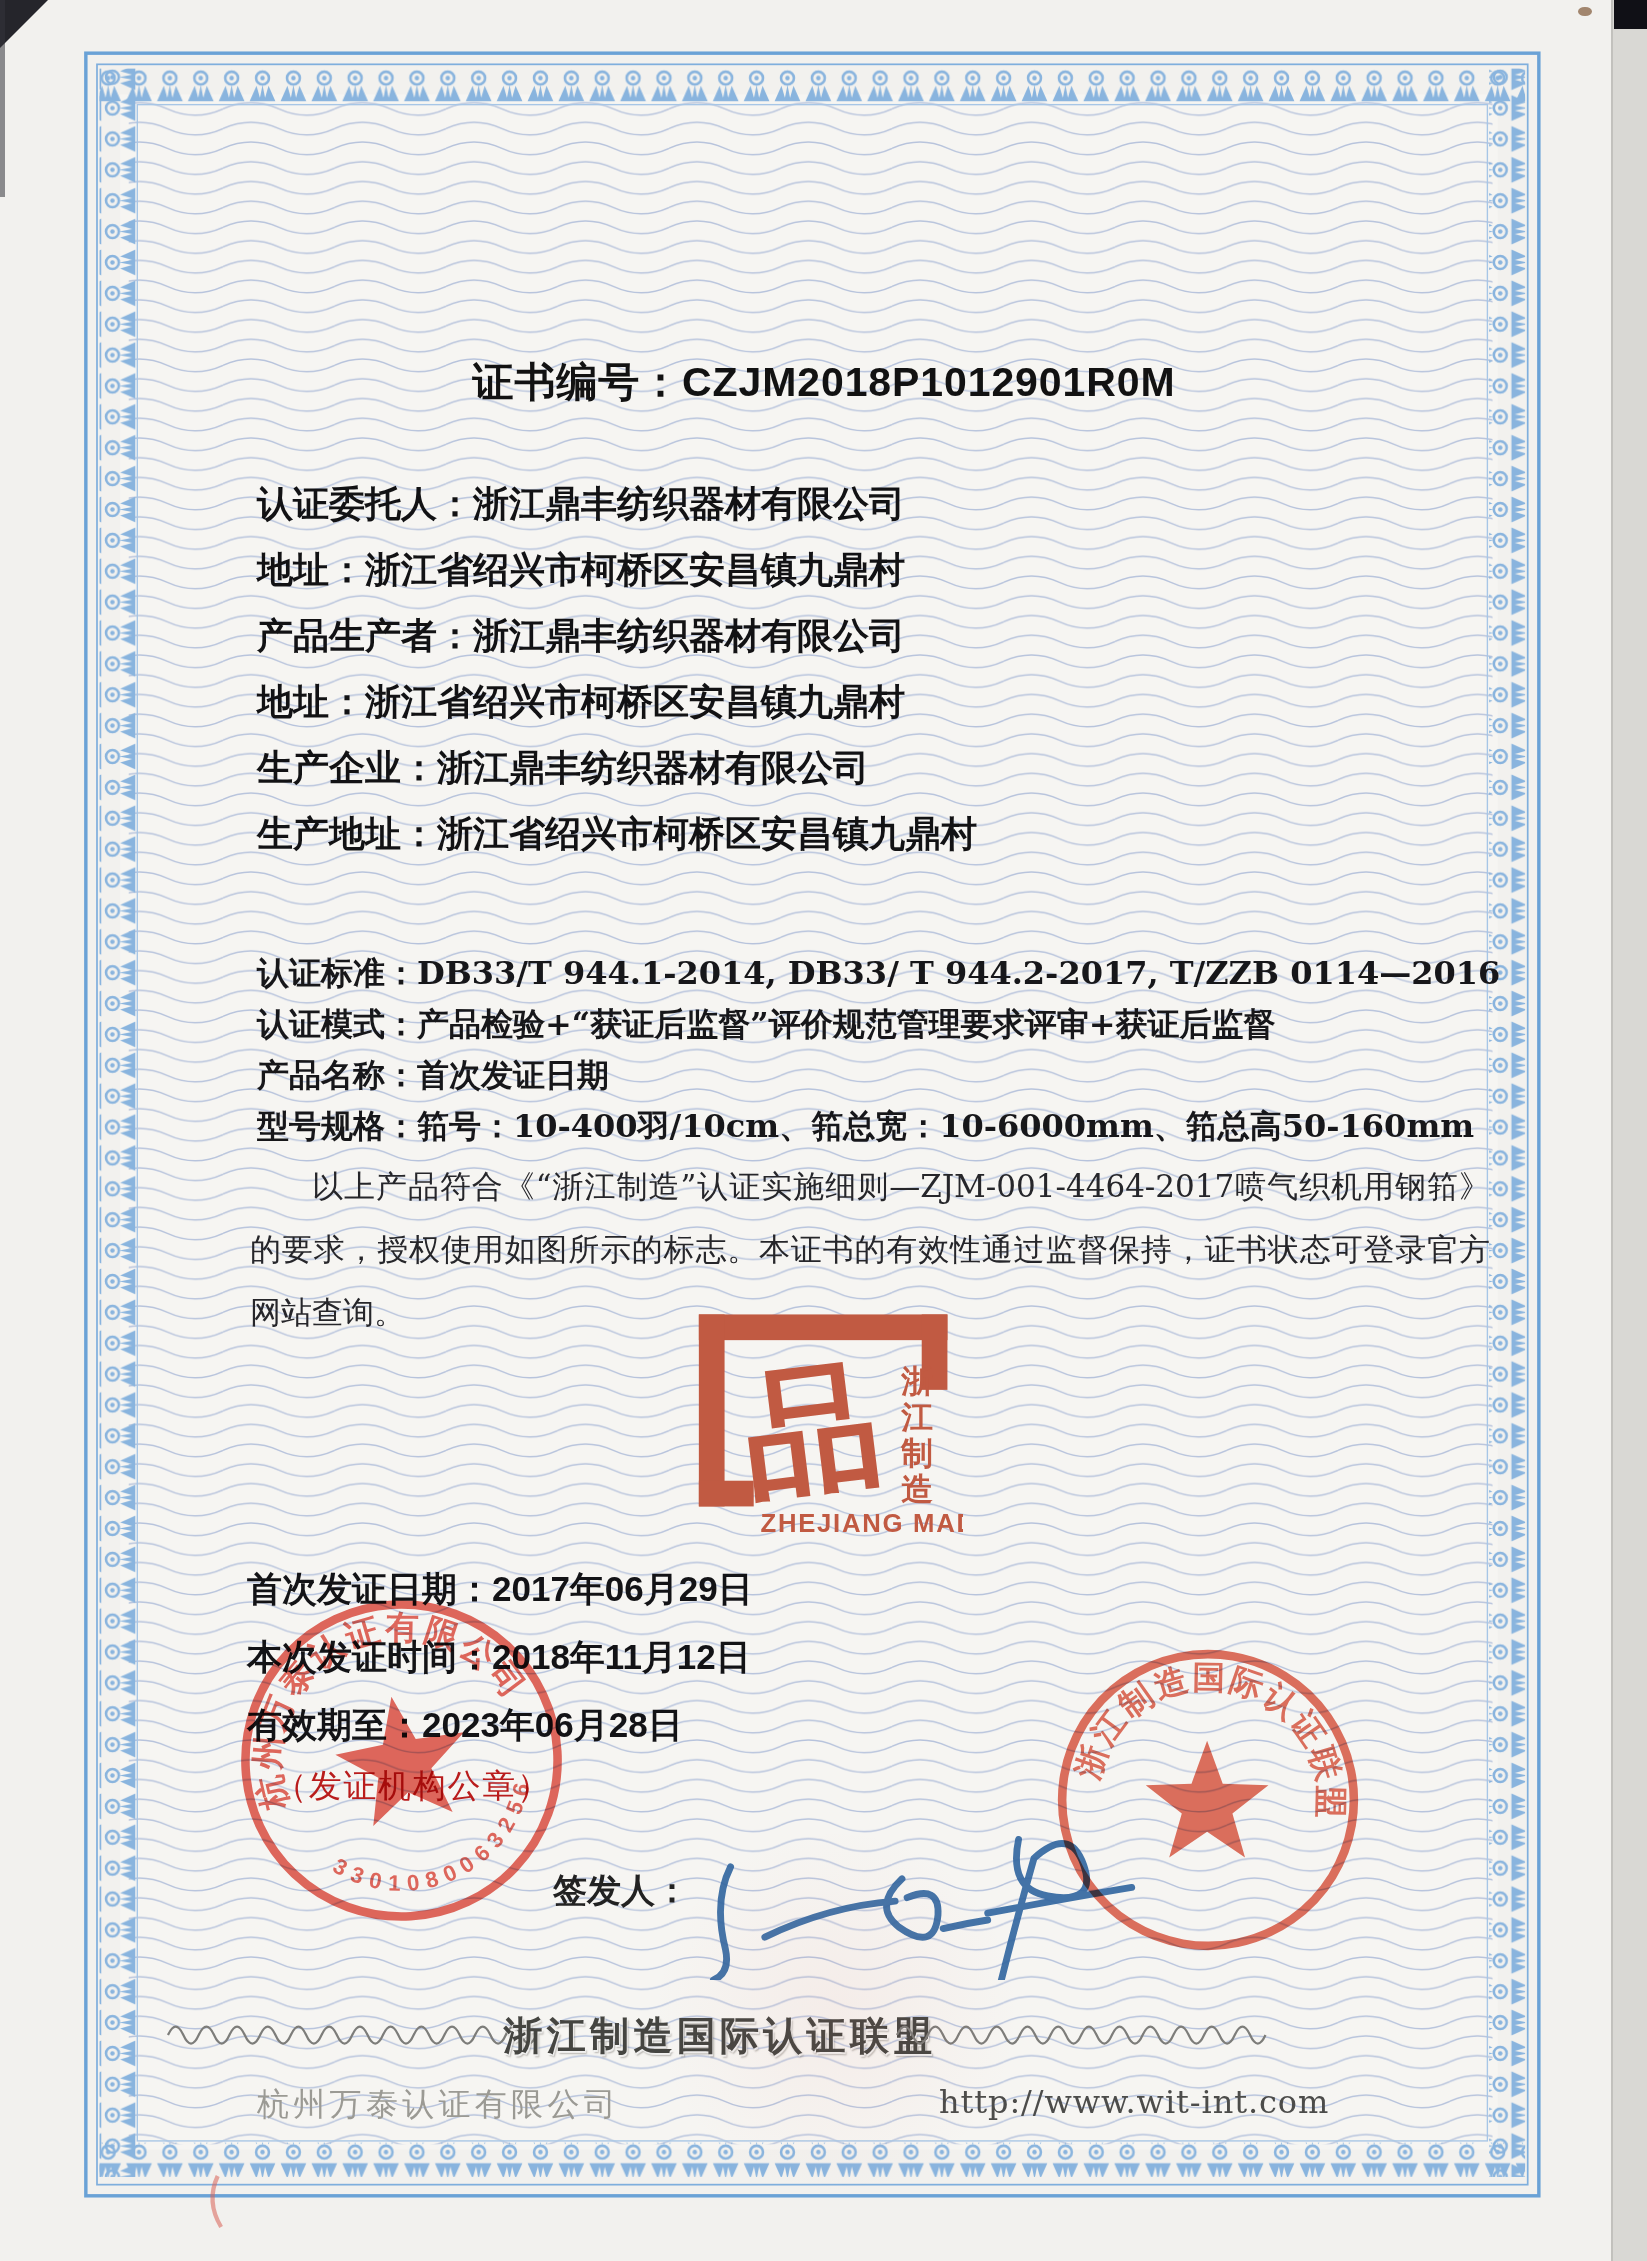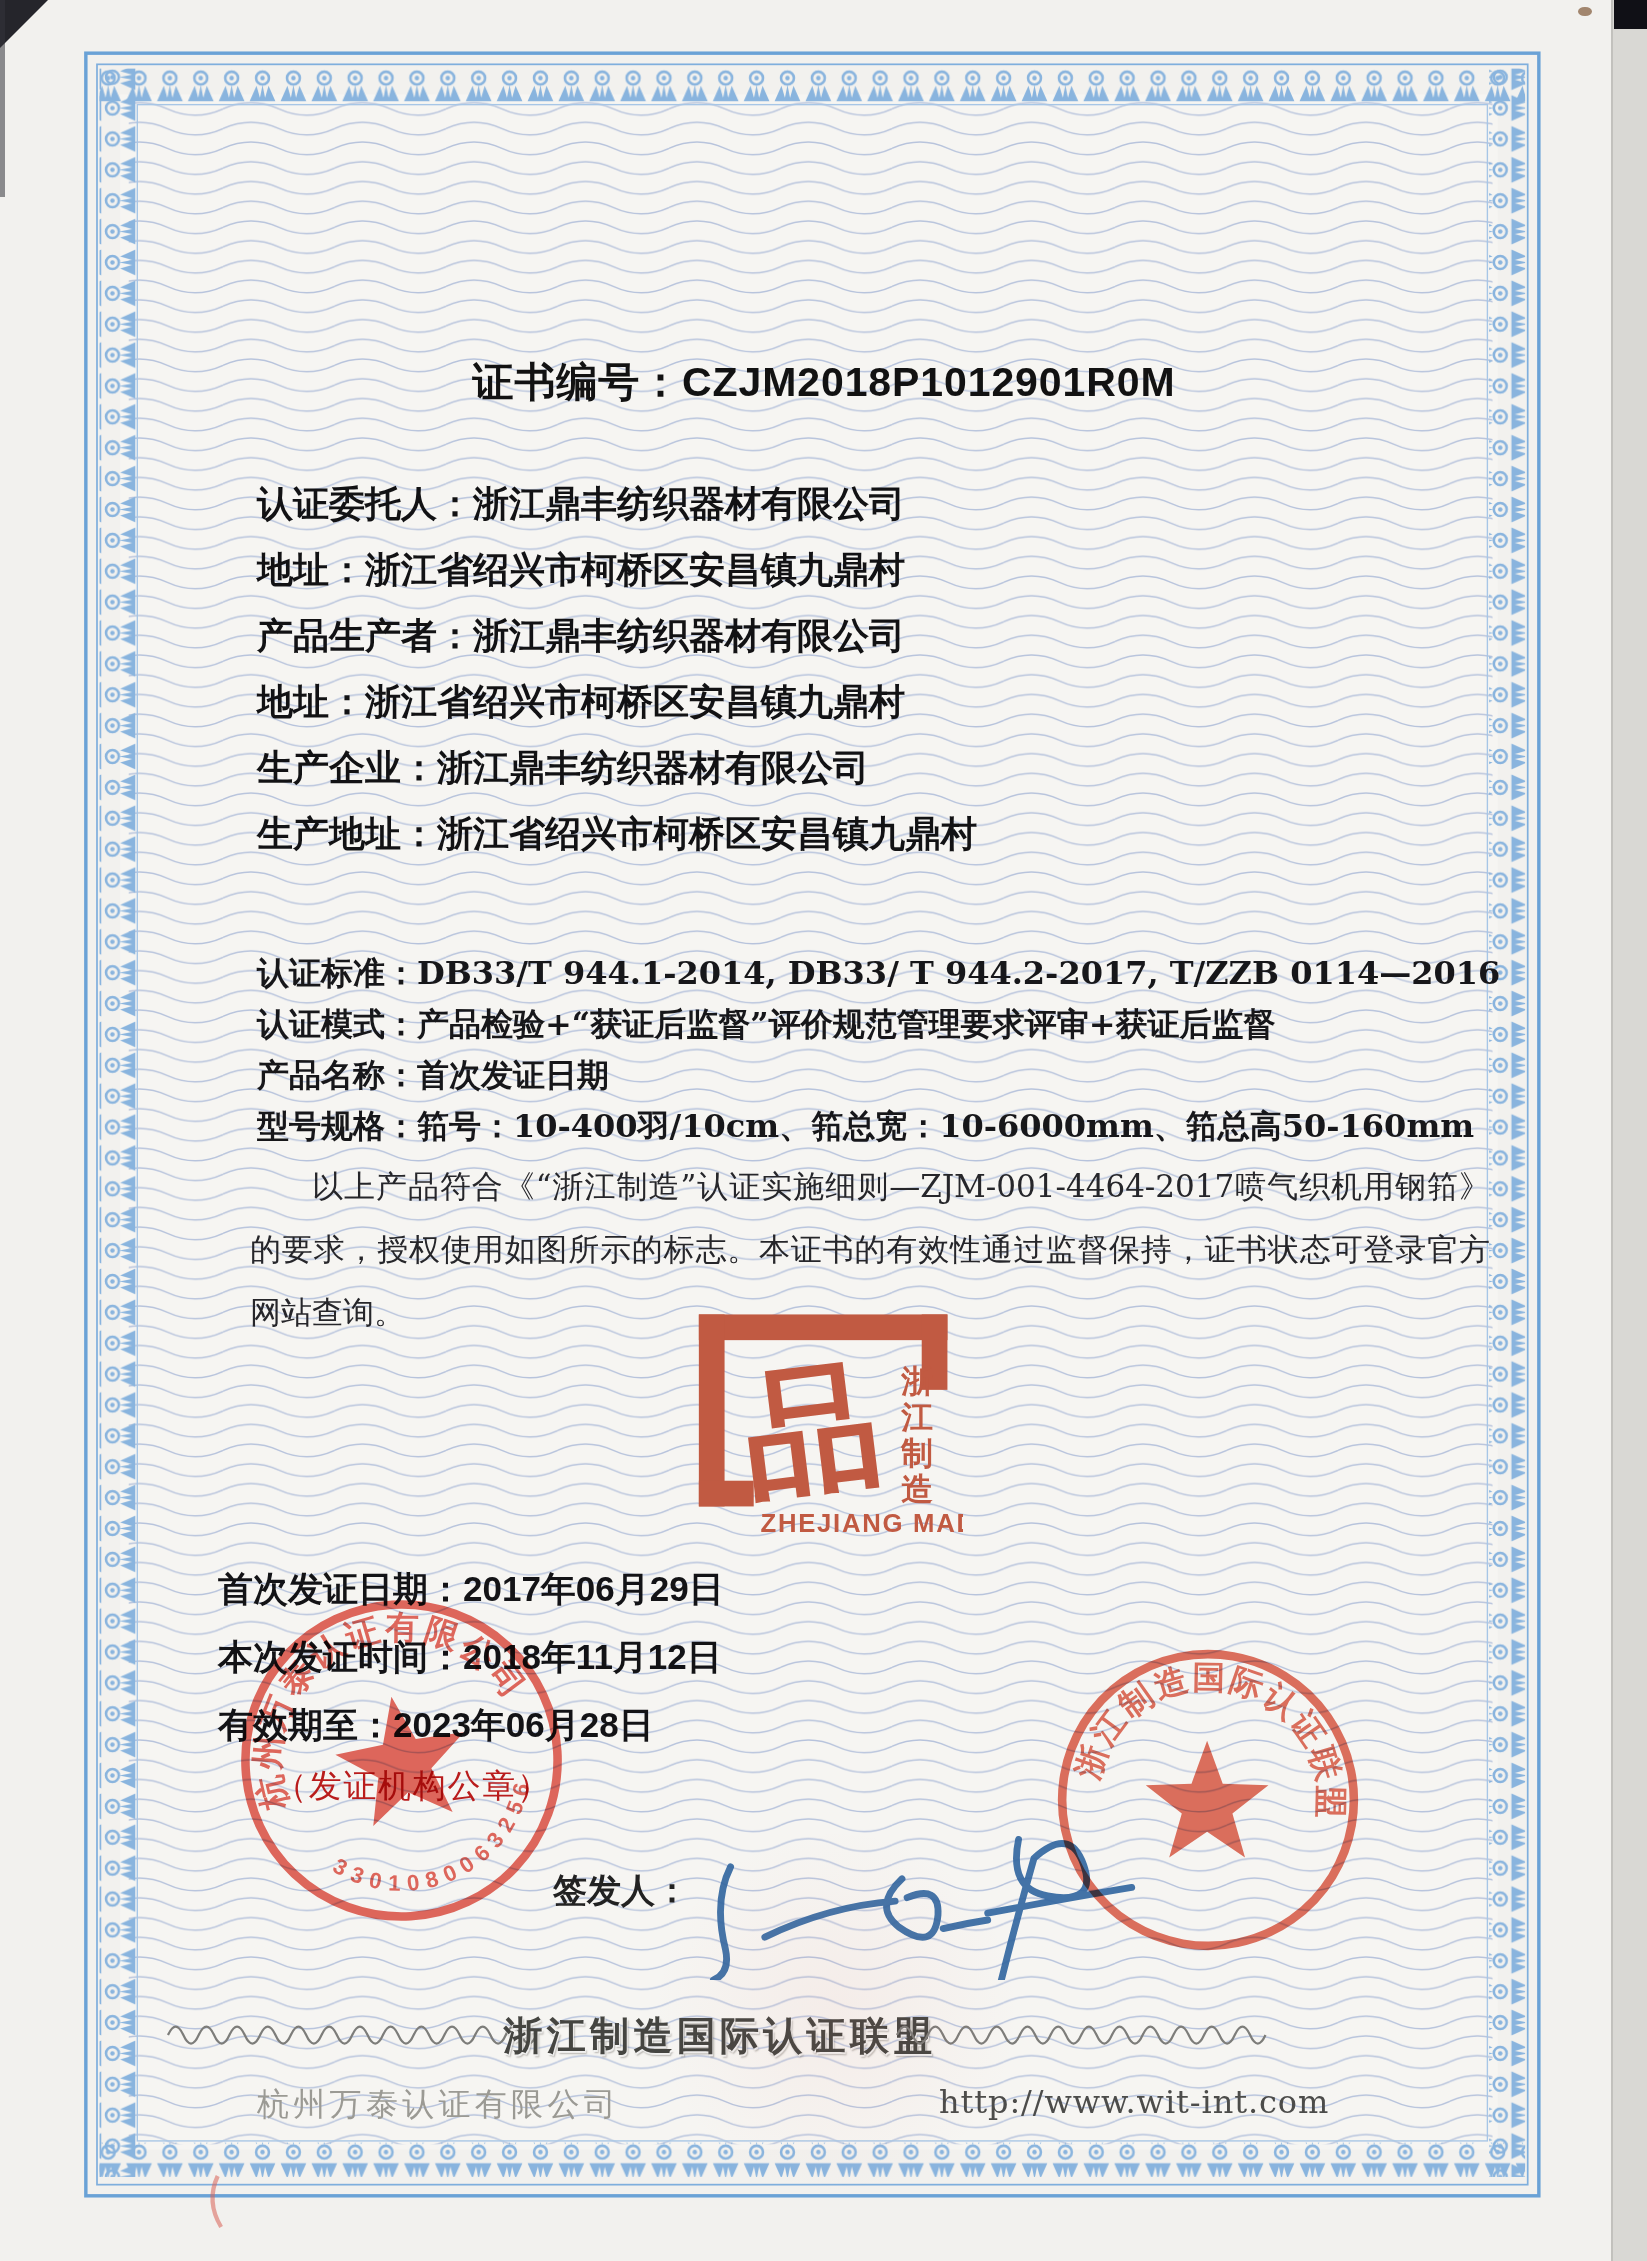--- a/index.html
+++ b/index.html
@@ -26,21 +26,21 @@
   .info-block{left:257px;top:471px;}
   .info-line{font-size:36px;font-weight:700;line-height:66px;white-space:nowrap;color:#121214;}
   .spec-block{left:257px;top:948px;}
   .spec-line{font-size:32px;line-height:51px;white-space:nowrap;color:#17171a;}
   .spec-line .lbl{font-weight:700;}
   .spec-line .val{font-family:"DejaVu Serif","Liberation Serif",serif;font-weight:600;}
   .stmt{left:250px;top:1155px;width:1240px;font-family:"DejaVu Serif","Liberation Serif",serif;
         font-size:31px;line-height:63px;color:#26262a;font-weight:500;}
   .stmt .l1{text-indent:62px;text-align:justify;text-align-last:justify;}
   .stmt .l2{text-align:justify;text-align-last:justify;}
-  .date-block{left:218px;top:1555px;}
+  .date-block{left:247px;top:1555px;}
   .date-line{font-size:35px;font-weight:700;line-height:68px;white-space:nowrap;color:#131316;}
   .seal-note{left:230px;top:1764px;font-size:33px;color:#b91c1c;letter-spacing:1.7px;margin-left:44px;}
   .signer{left:553px;top:1868px;font-size:34px;font-weight:700;color:#222;}
   .footer-title{left:480px;top:2009px;width:480px;text-align:center;font-size:39px;
                 font-weight:700;letter-spacing:4.3px;color:#454541;
                 text-shadow:0.9px 1.7px 0.9px rgba(255,255,255,.8),1.7px 2.6px 1.7px rgba(60,55,45,.35);white-space:nowrap;}
   .footer-issuer{left:257px;top:2083px;font-size:32px;color:#9b9a94;letter-spacing:4.3px;white-space:nowrap;}
   .footer-url{left:939px;top:2083px;font-size:32px;color:#4c4c4a;letter-spacing:0.9px;
               font-family:"DejaVu Serif","Liberation Serif",serif;white-space:nowrap;}
   .seal{mix-blend-mode:multiply;}

